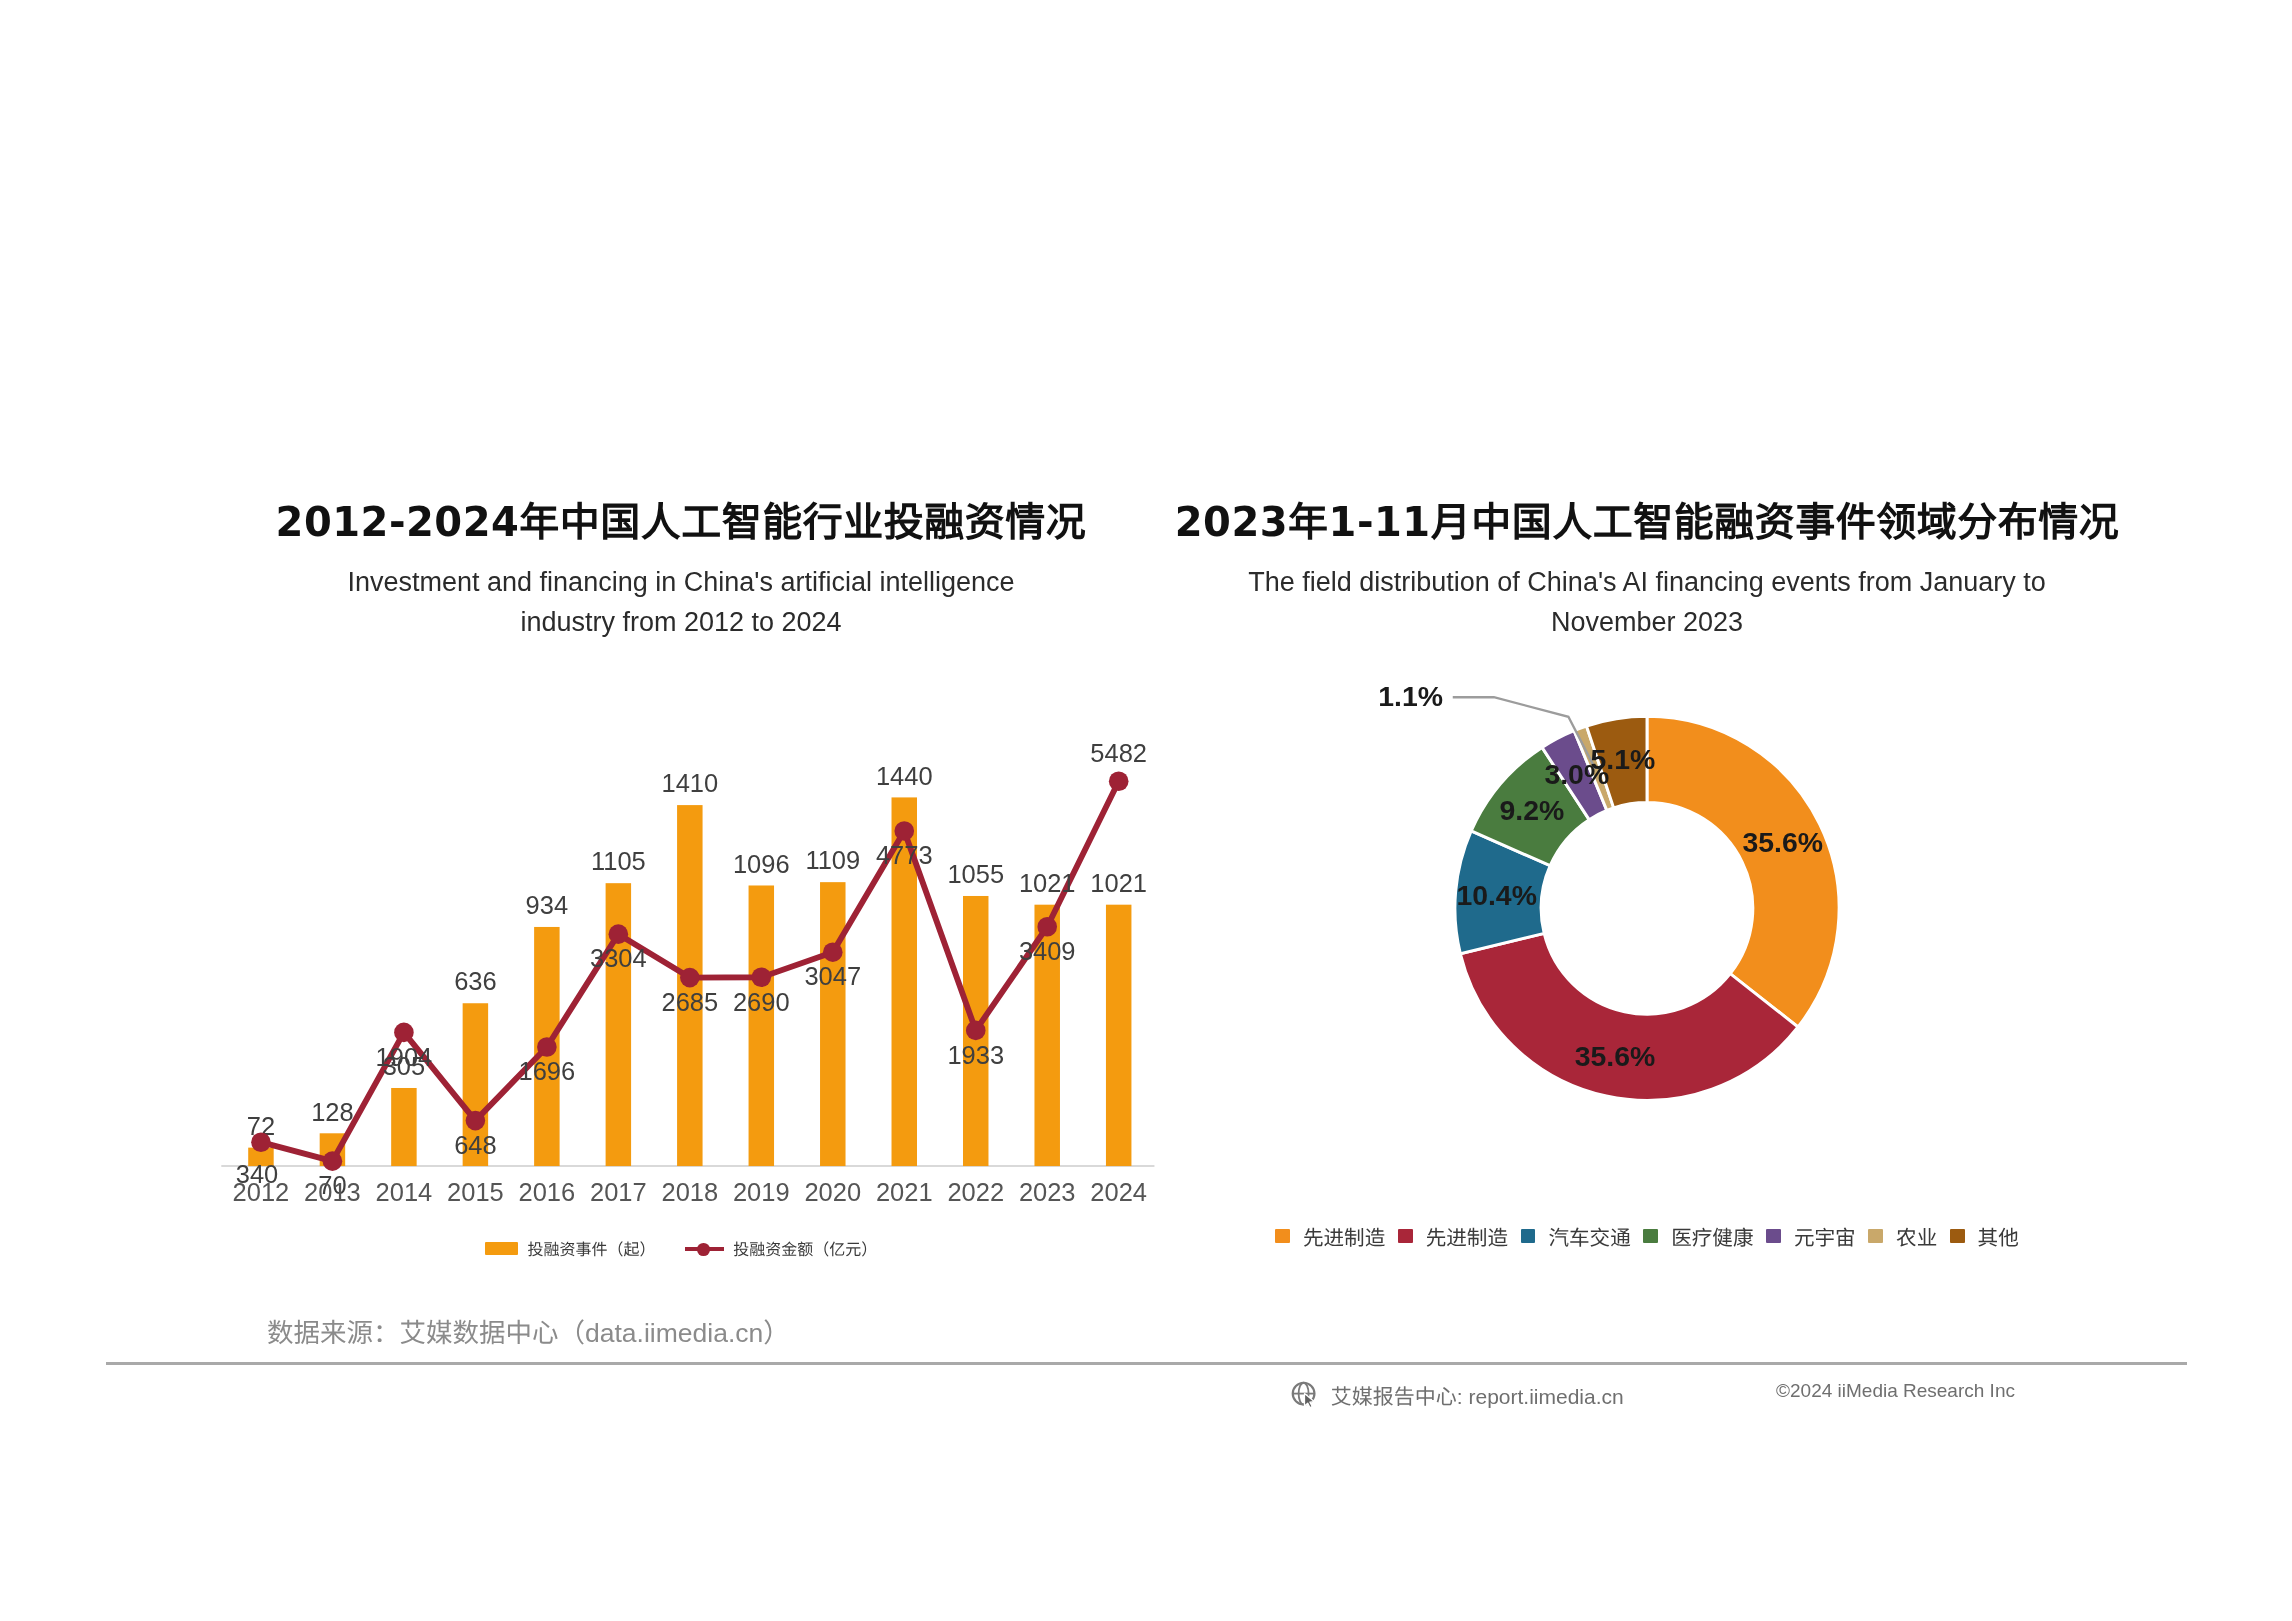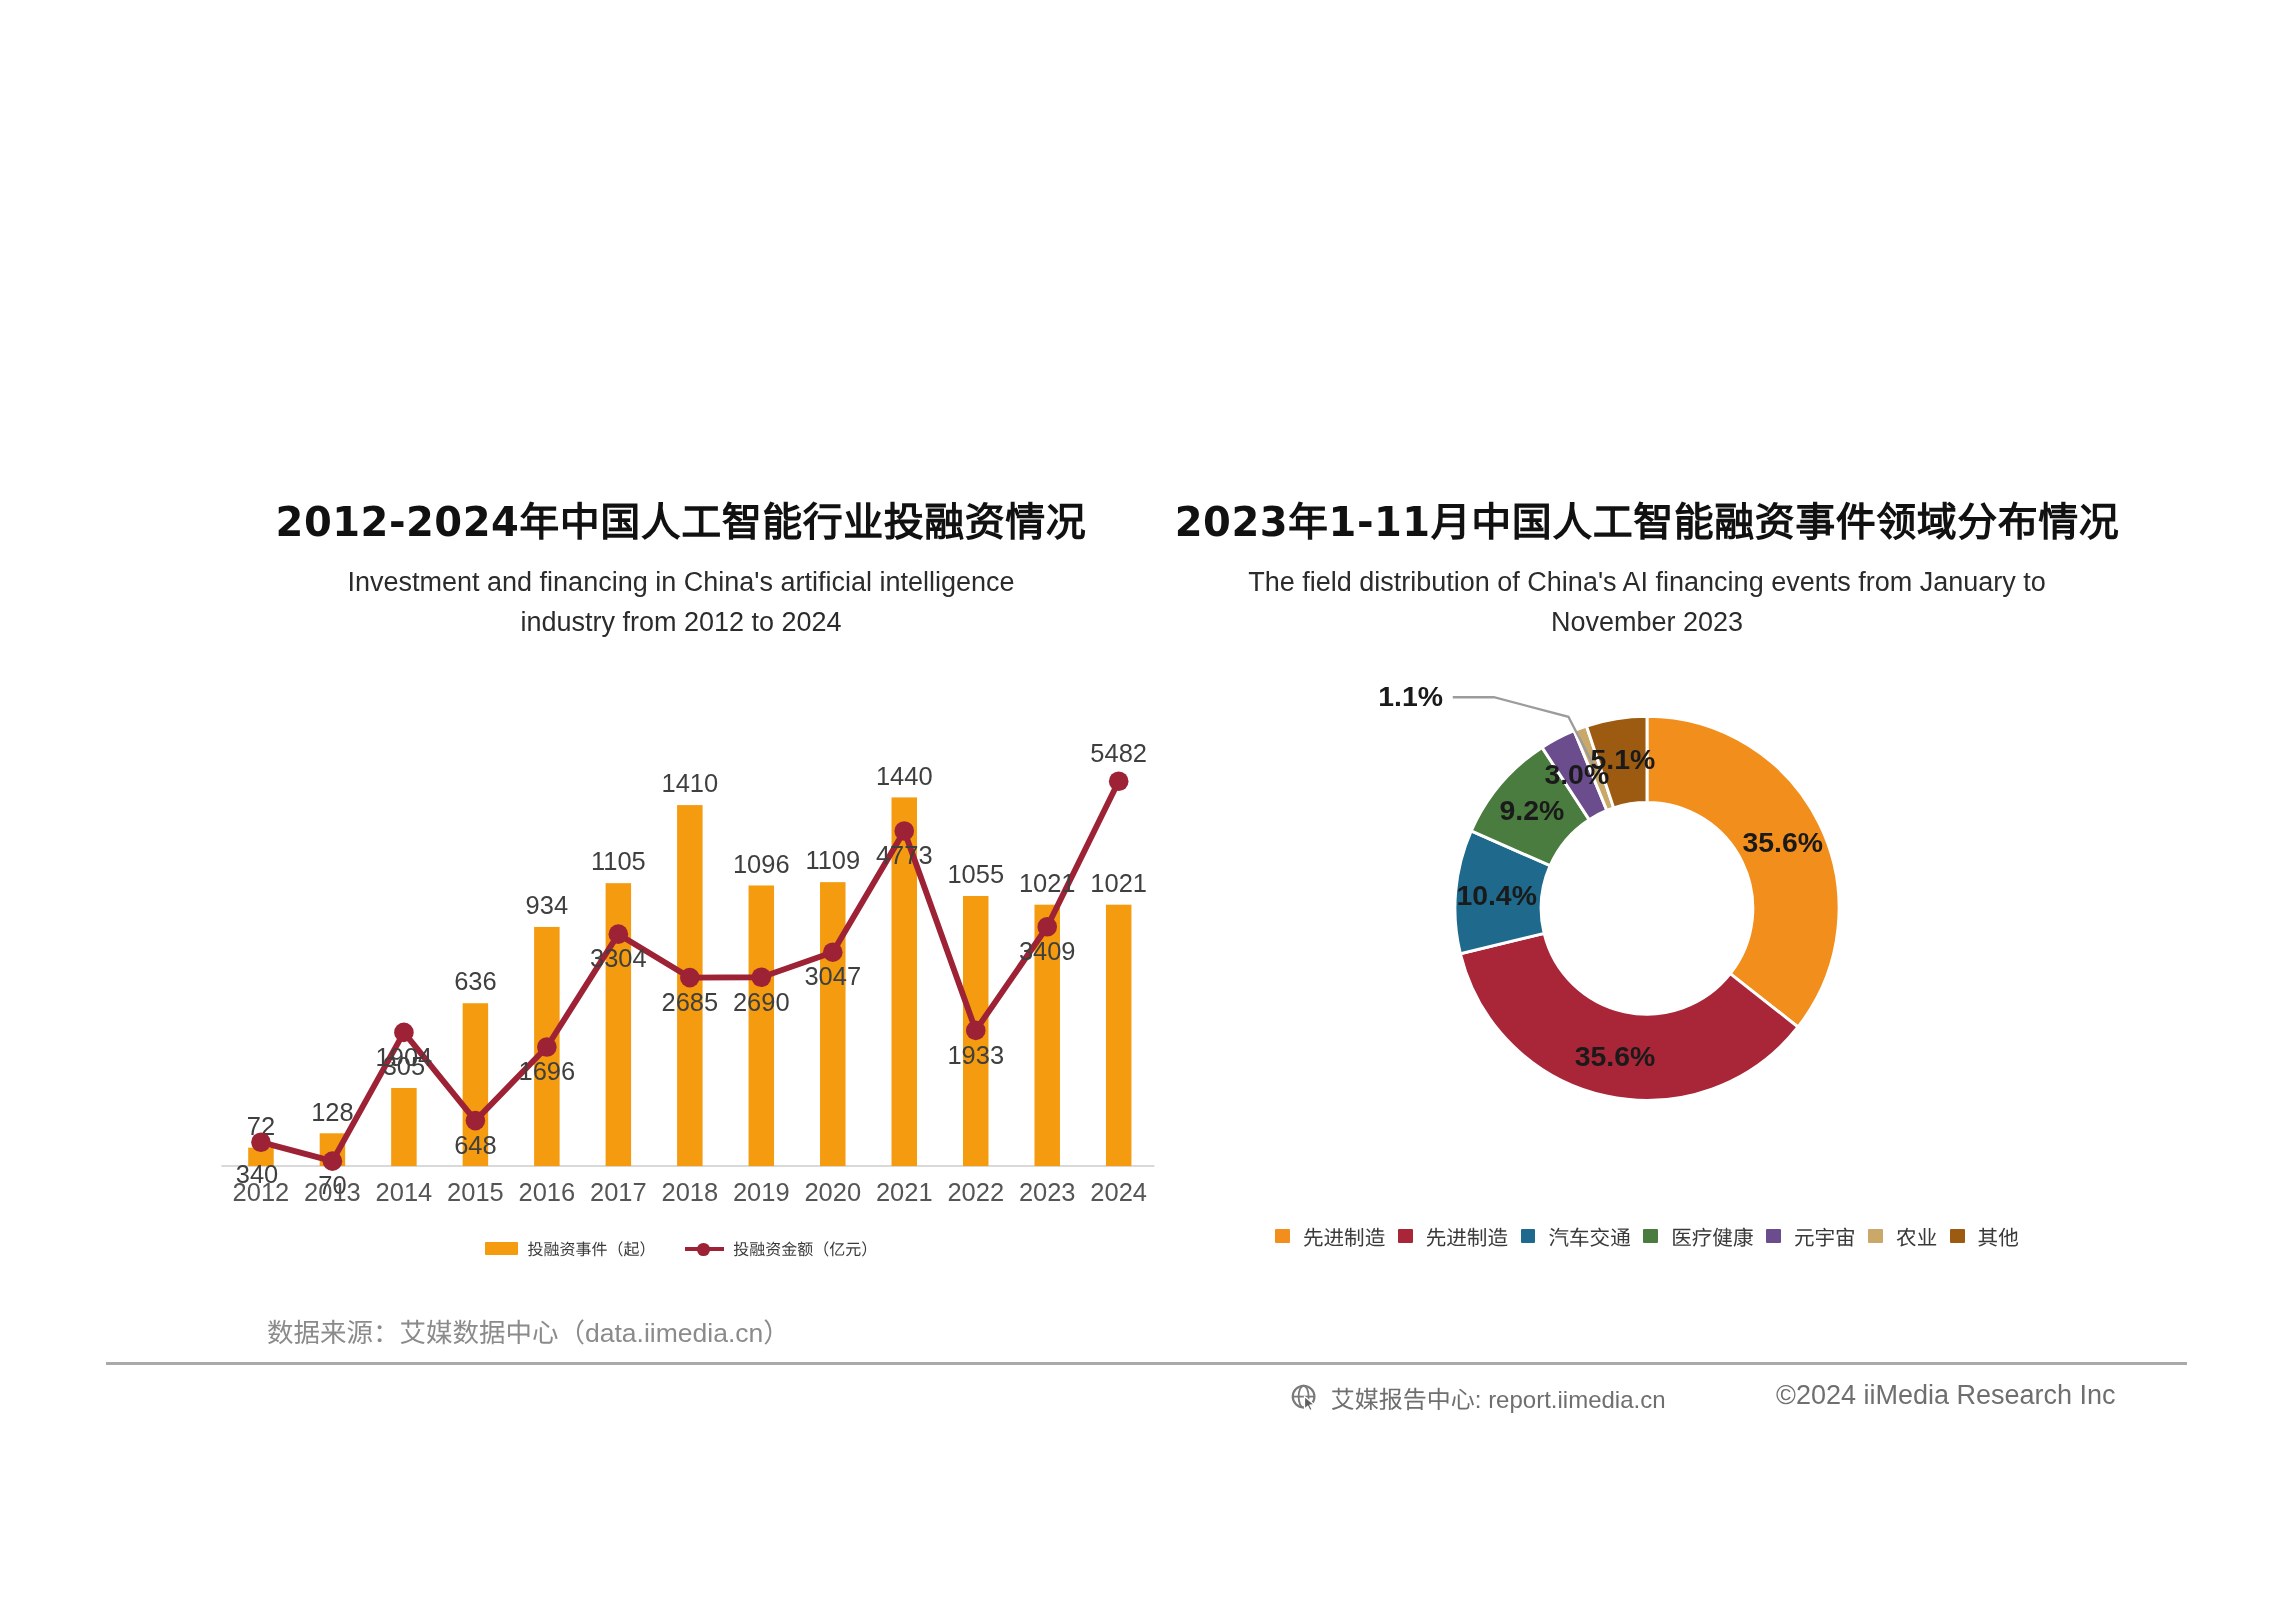--- a/index.html
+++ b/index.html
@@ -95,25 +95,25 @@
     font-size:26.5px;color:#8b8b8b;white-space:nowrap;
   }
   .rule-left{
     position:absolute;left:106px;top:1362px;width:2081px;height:2.9px;background:#a9a9a9;
   }
   .footer{
     position:absolute;left:0;top:1370px;width:100%;height:69px;
   }
   .foot-center{
     position:absolute;left:1290px;top:9.8px;display:flex;align-items:center;gap:11.8px;
-    font-size:24px;color:#6f6f6f;white-space:nowrap;
+    font-size:21px;color:#6f6f6f;white-space:nowrap;
   }
   .foot-right{
     position:absolute;left:1776px;top:9.8px;
-    font-size:27px;color:#6f6f6f;white-space:nowrap;
+    font-size:19px;color:#6f6f6f;white-space:nowrap;
   }
   .globe-icon{width:29px;height:29px;display:inline-block;flex:0 0 auto;}
 </style>
 </head>
 <body>
 
 <div class="page">
 
 
   <div class="panel panel-left">

